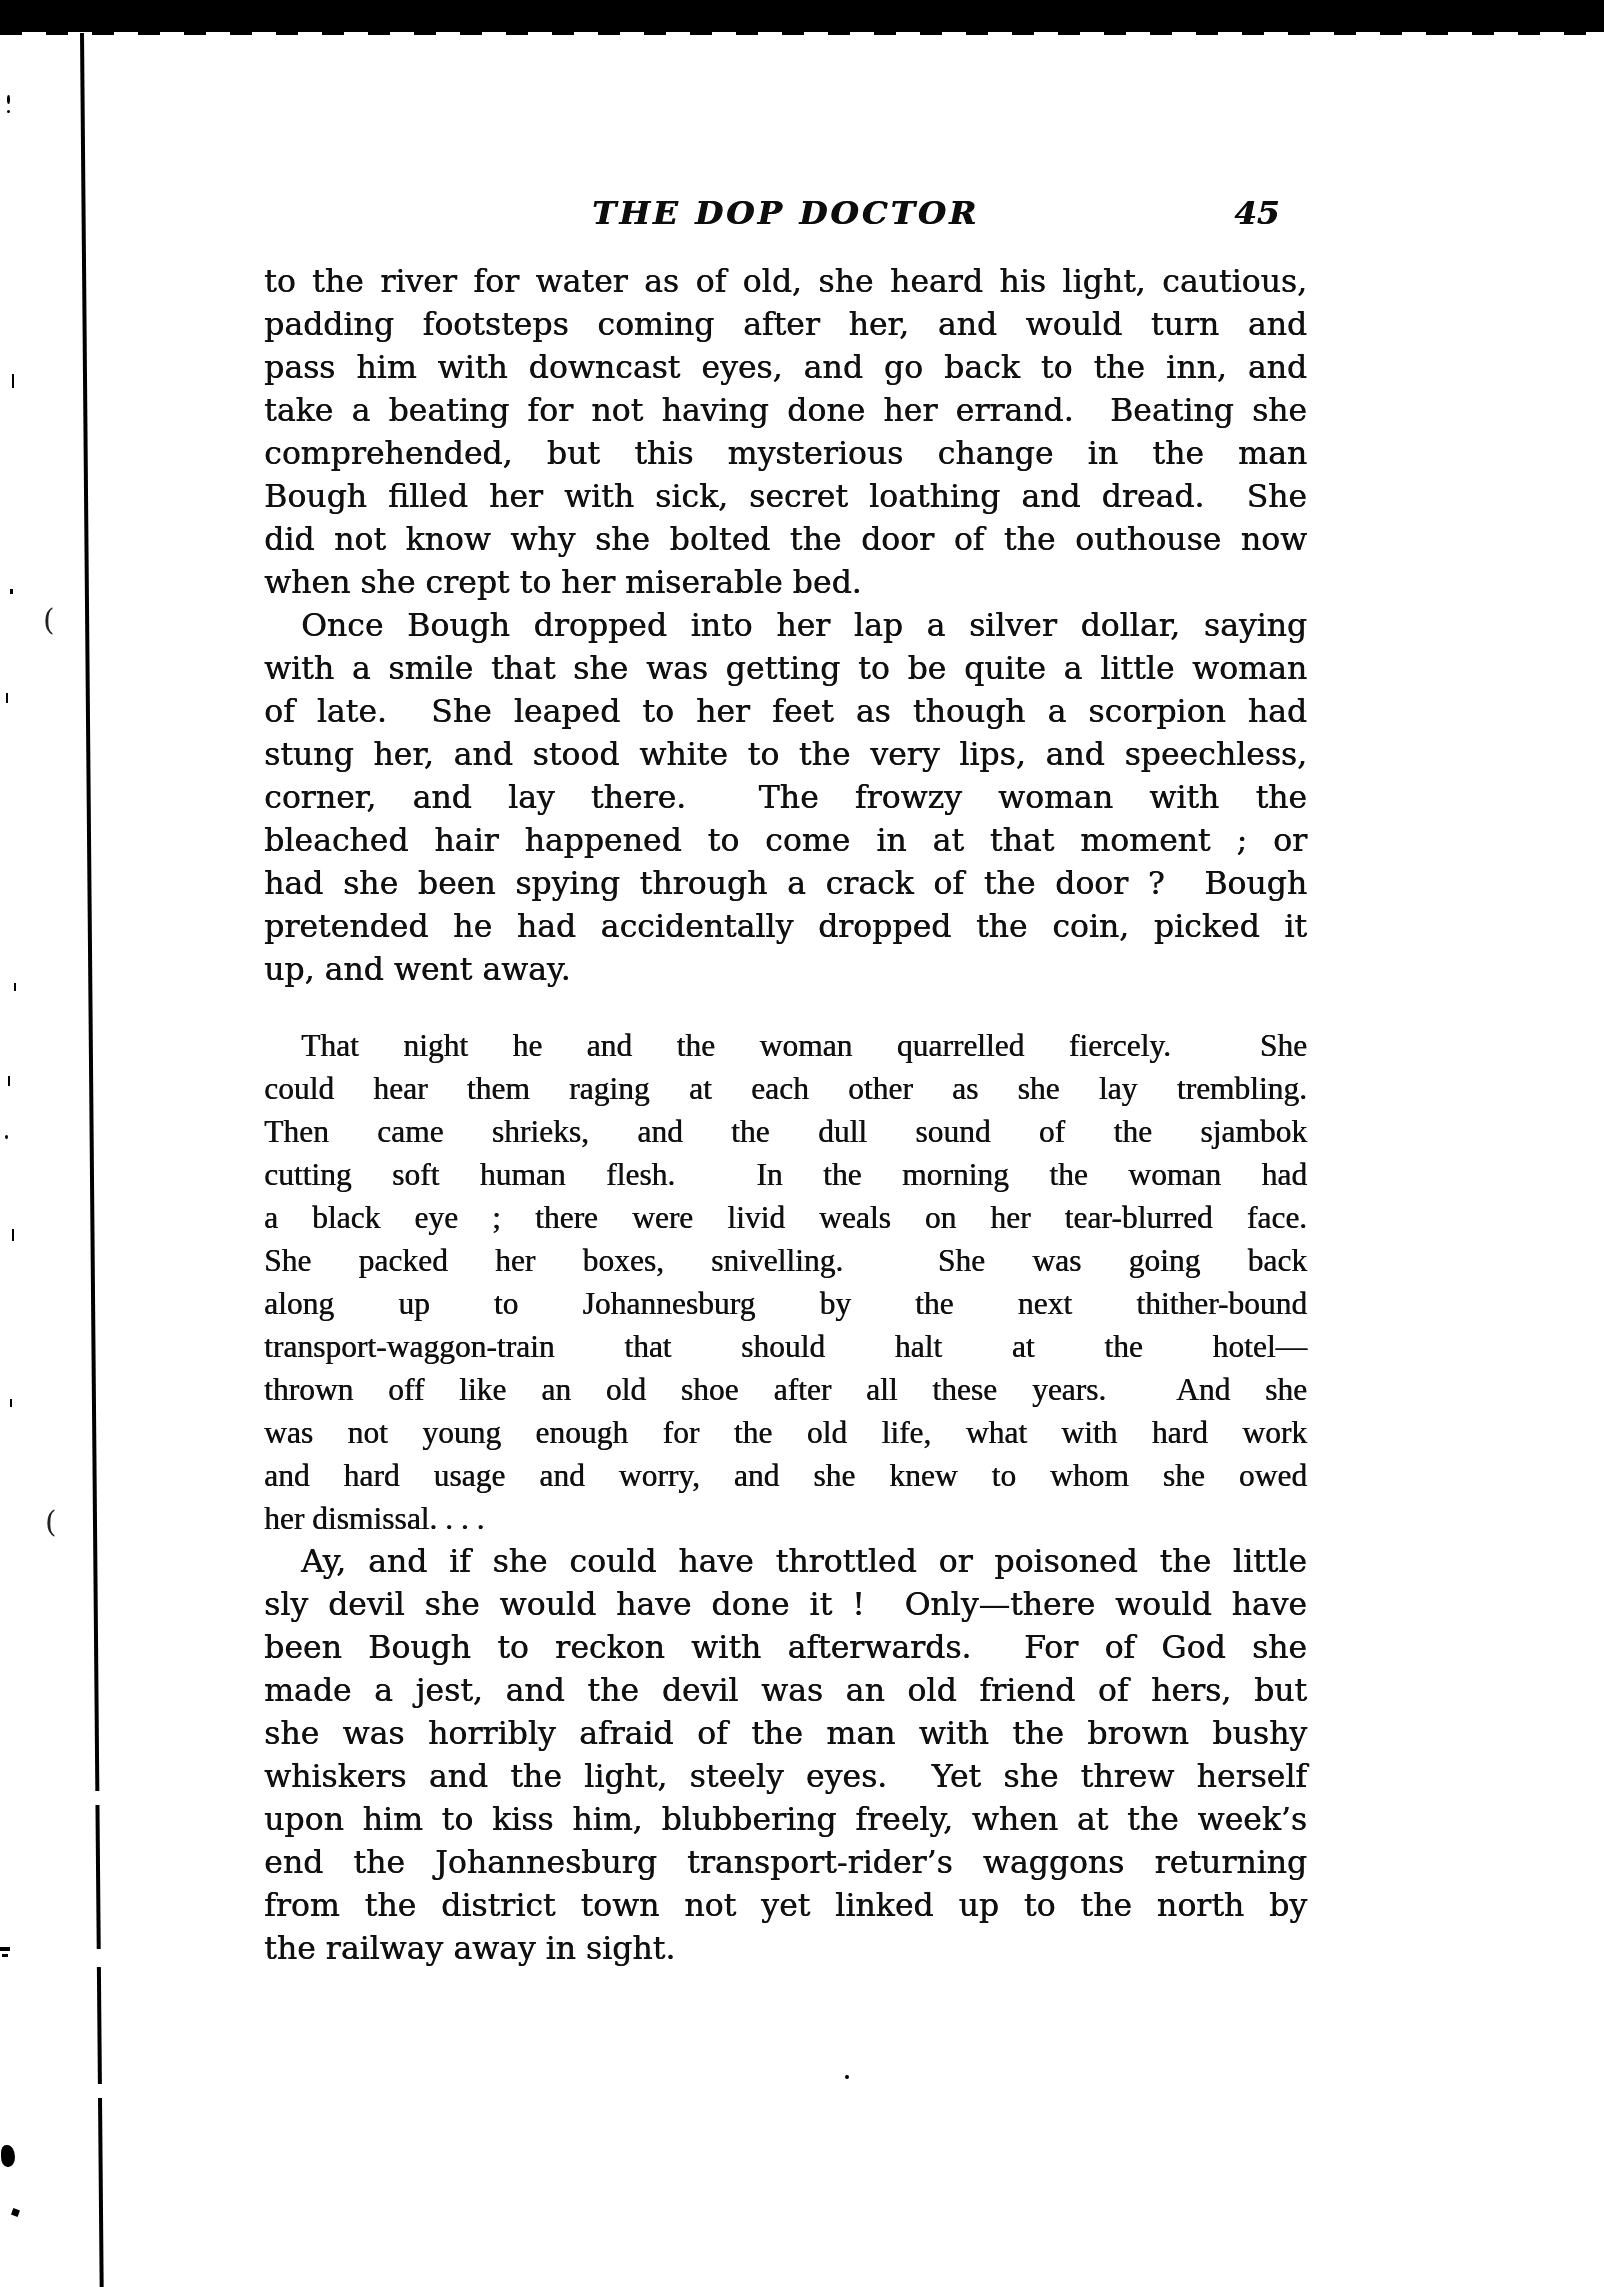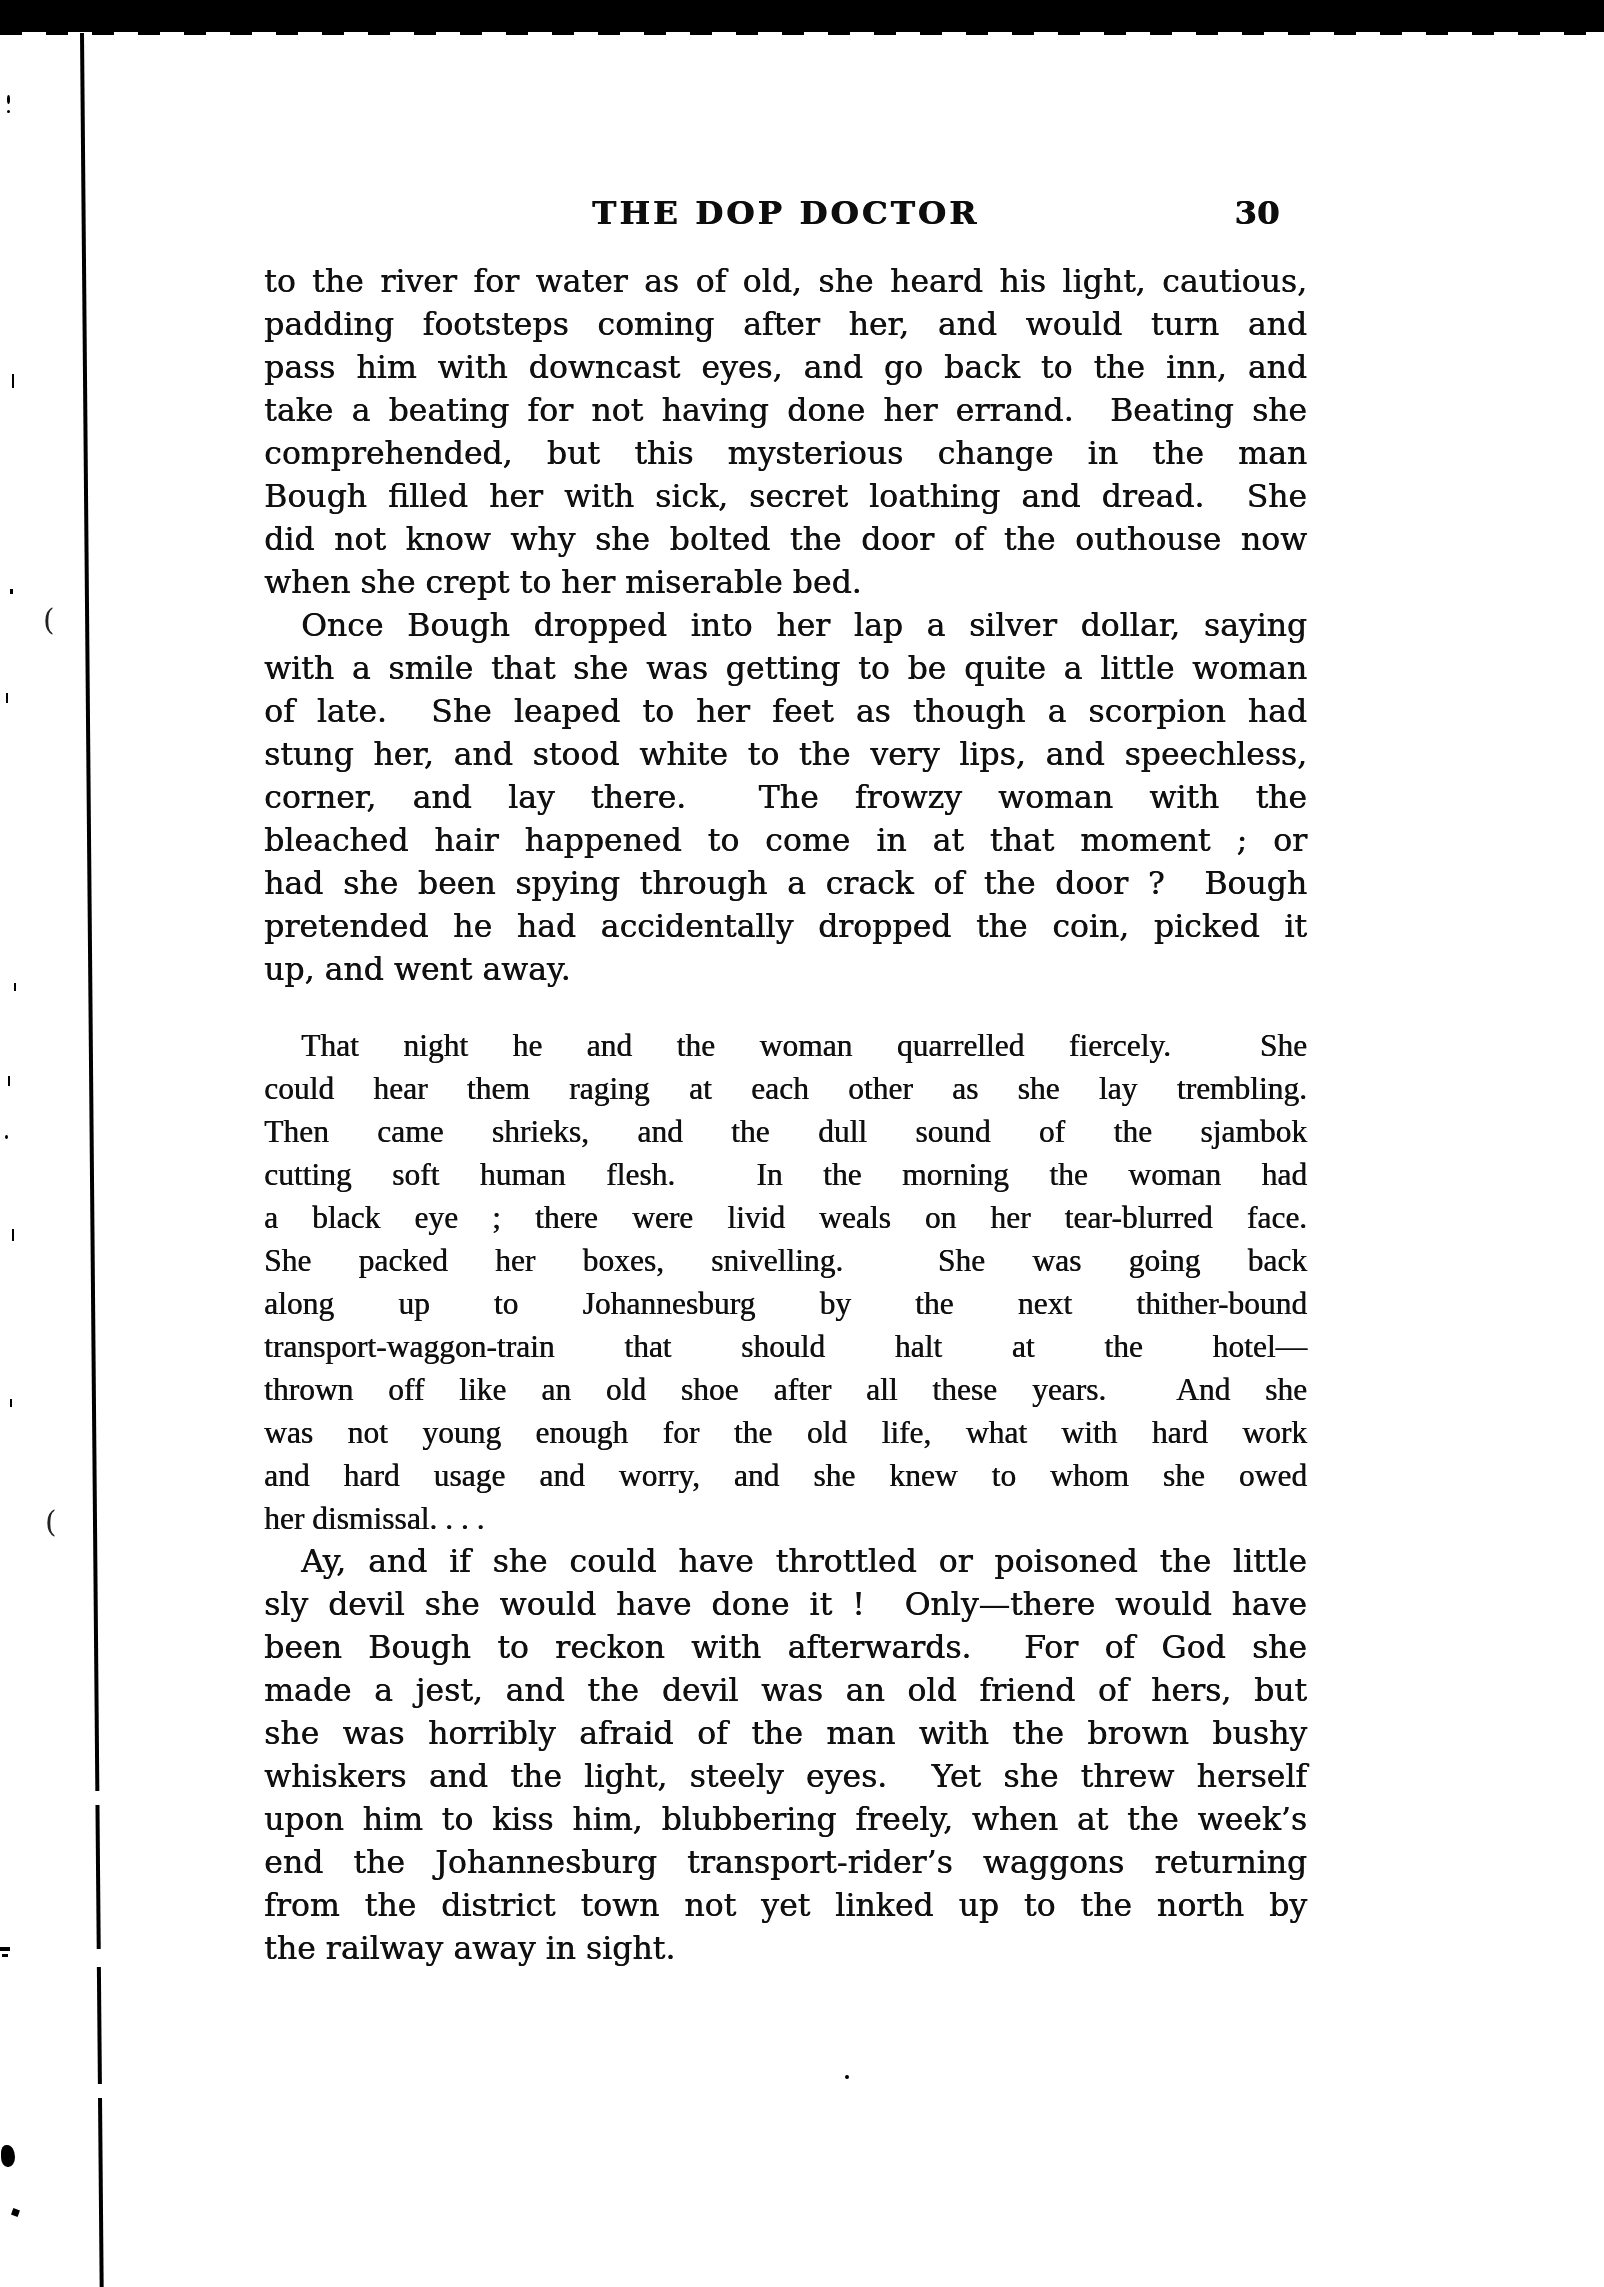--- a/index.html
+++ b/index.html
@@ -35,20 +35,21 @@
       #000 85.8% 91%, transparent 91% 91.6%,
       #000 91.6% 100%);
     transform: rotate(-0.5deg);
     transform-origin: top left;
   }
   .header {
     position: absolute;
     left: 264px; top: 193px;
     width: 1043px;
     height: 47px;
+    font-style: italic;
   }
   .title {
     position: absolute;
     left: 0; right: 0;
     text-align: center;
     font-size: 32.5px;
     font-weight: bold;
     letter-spacing: 3px;
     color: #0d0d0d;
     text-shadow: 0.6px 0.3px 0 #0d0d0d;
@@ -95,21 +96,21 @@
 </head>
 <body>
 
 <div class="page" style="background: rgb(255, 255, 255);">
 
   <div class="topbar"></div>
   <div class="leftrule"></div>
 
   <div class="header">
     <div class="title">THE DOP DOCTOR</div>
-    <div class="pagenum">30</div>
+    <div class="pagenum">45</div>
   </div>
 
   <div class="textblock" style="color: rgb(16, 16, 16);">
       <div class="para">
         <div class="bookline firstline">to the river for water as of old, she heard his light, cautious,</div>
         <div class="bookline">padding footsteps coming after her, and would turn and</div>
         <div class="bookline">pass him with downcast eyes, and go back to the inn, and</div>
         <div class="bookline">take a beating for not having done her errand.&nbsp;&nbsp;Beating she</div>
         <div class="bookline">comprehended, but this mysterious change in the man</div>
         <div class="bookline">Bough filled her with sick, secret loathing and dread.&nbsp;&nbsp;She</div>

